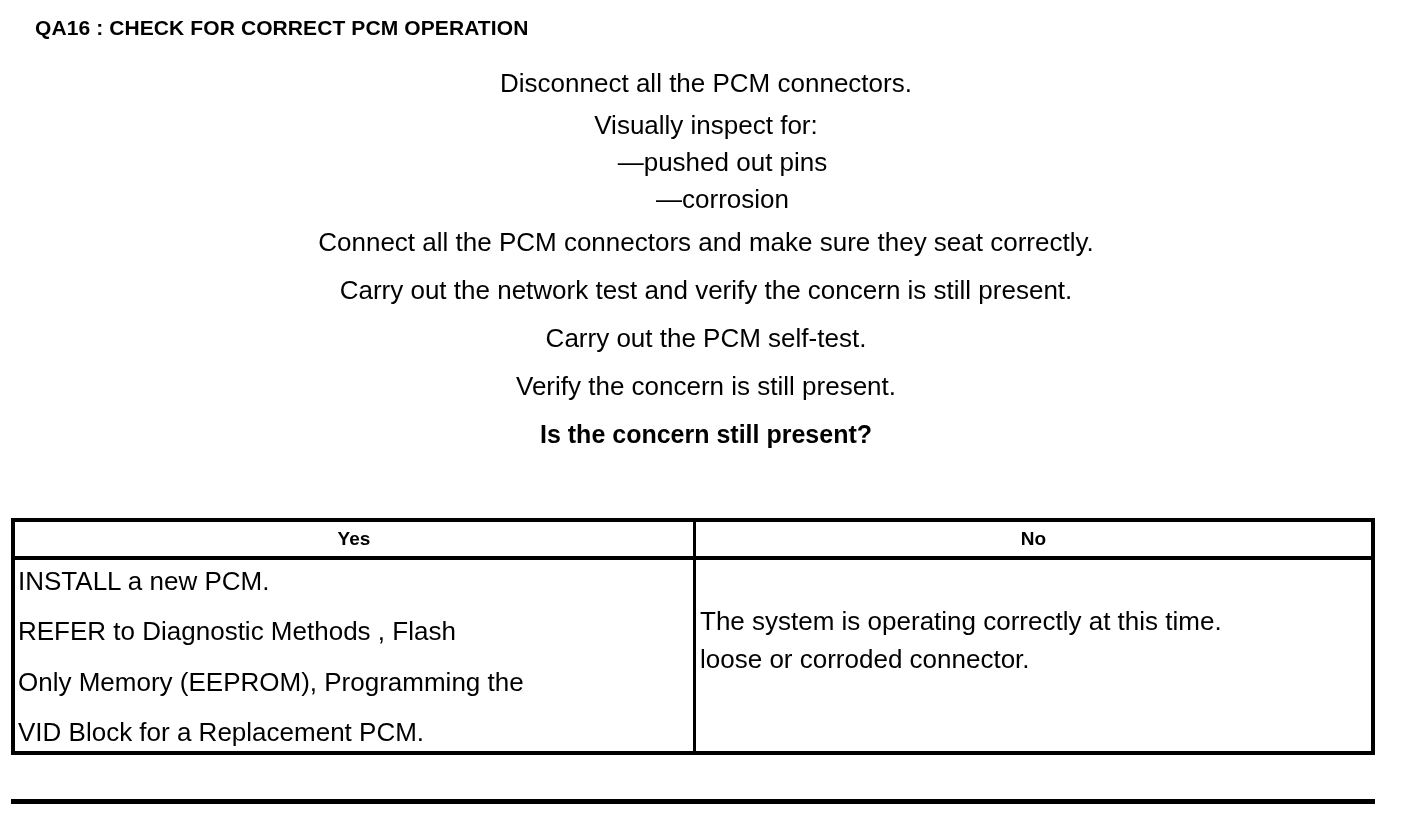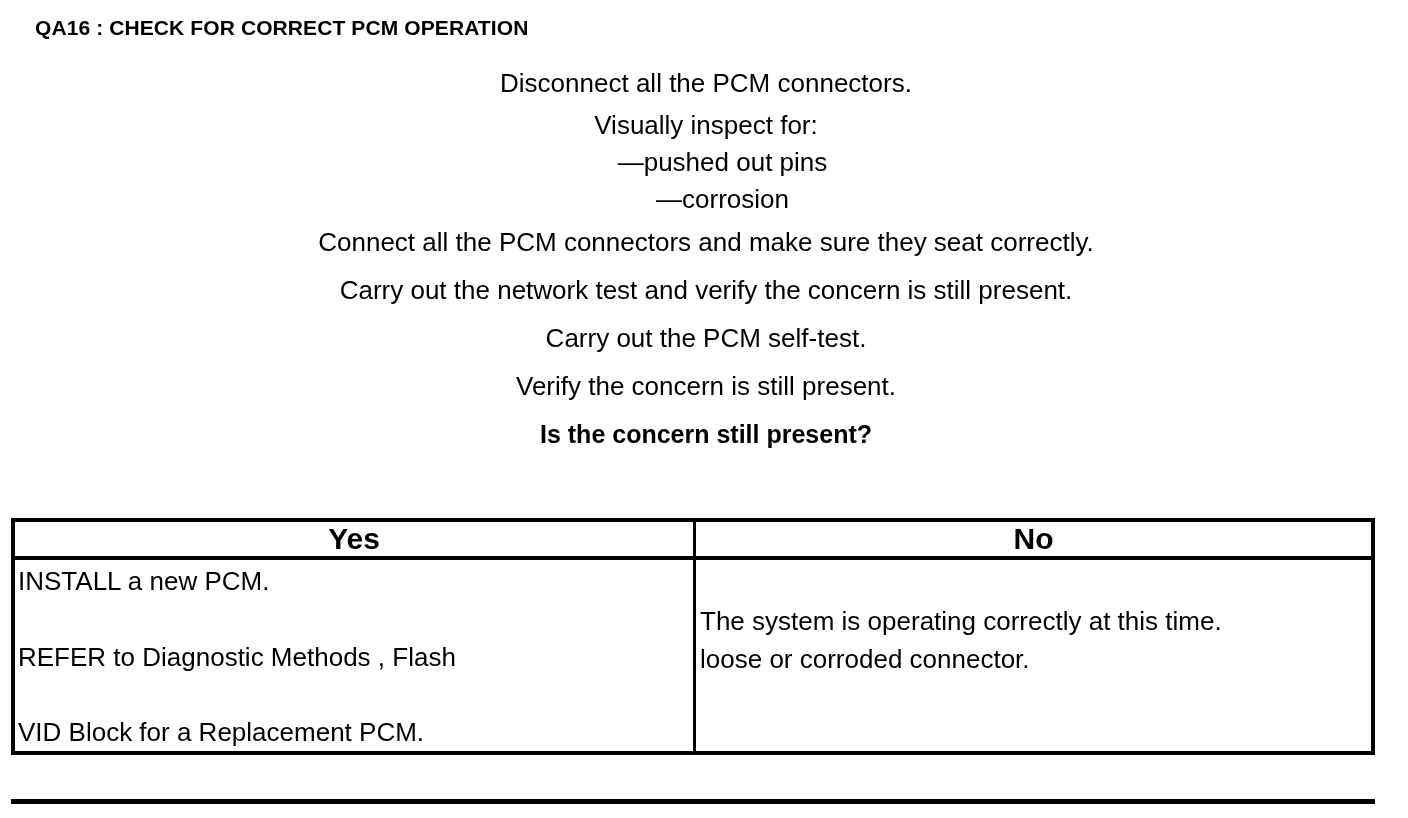--- a/index.html
+++ b/index.html
@@ -95,21 +95,21 @@
     display: flex;
     flex-direction: column;
     justify-content: center;
   }
   .dt-header-row .dt-col-yes,
   .dt-header-row .dt-col-no {
     align-items: center;
     justify-content: center;
   }
   .dt-head-label {
-    font-size: 30px;
+    font-size: 19px;
     font-weight: bold;
     line-height: 30px;
   }
   .dt-cell-yes {
     padding-left: 3px;
     padding-right: 0;
   }
   .dt-cell-no {
     padding-left: 4px;
     padding-right: 0;
@@ -169,20 +169,21 @@
       <div class="dt-col-no">
         <span class="dt-head-label">No</span>
       </div>
     </div>
 
     <div class="dt-body-row">
 
       <div class="dt-col-yes dt-cell-yes">
         <div class="dt-text-line">INSTALL a new PCM.</div>
         <div class="dt-text-line">REFER to Diagnostic Methods , Flash</div>
+        <div class="dt-text-line">Only Memory  (EEPROM), Programming the</div>
         <div class="dt-text-line">VID Block for a Replacement PCM.</div>
       </div>
 
       <div class="dt-col-no dt-cell-no">
         <div class="dt-text-line">The system is operating correctly at this time.</div>
         <div class="dt-text-line">loose or corroded connector.</div>
       </div>
 
     </div>
 

